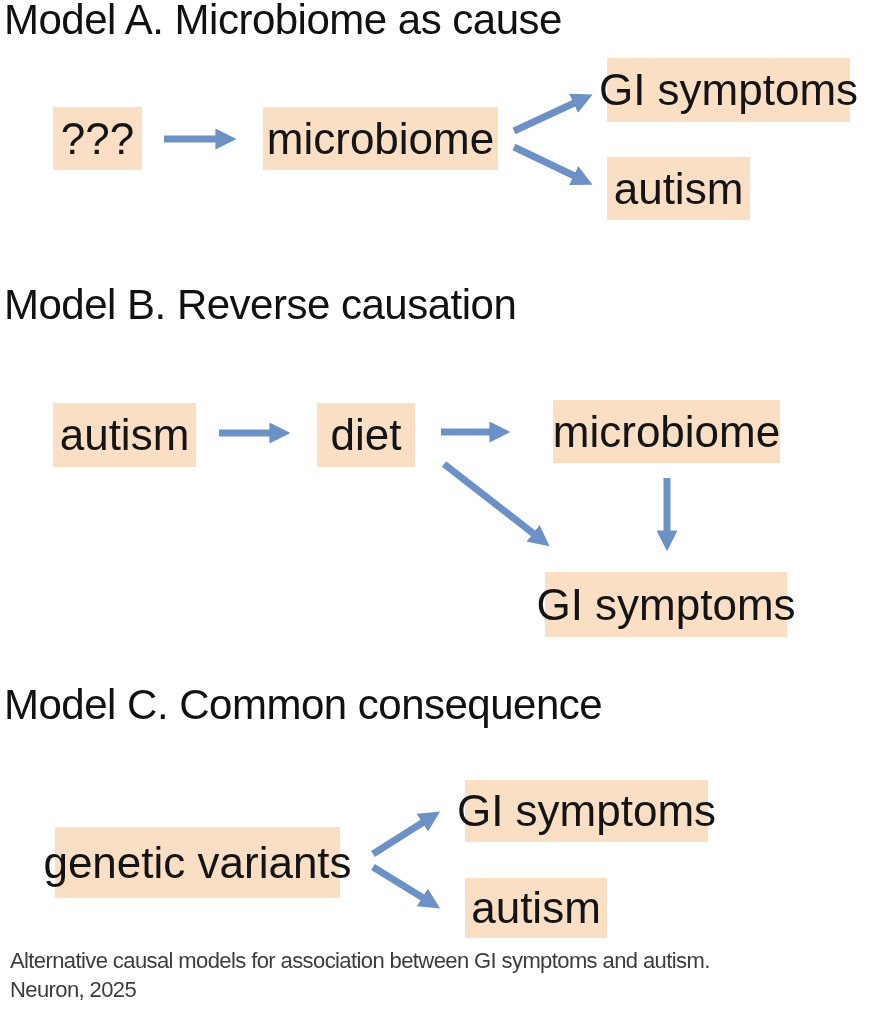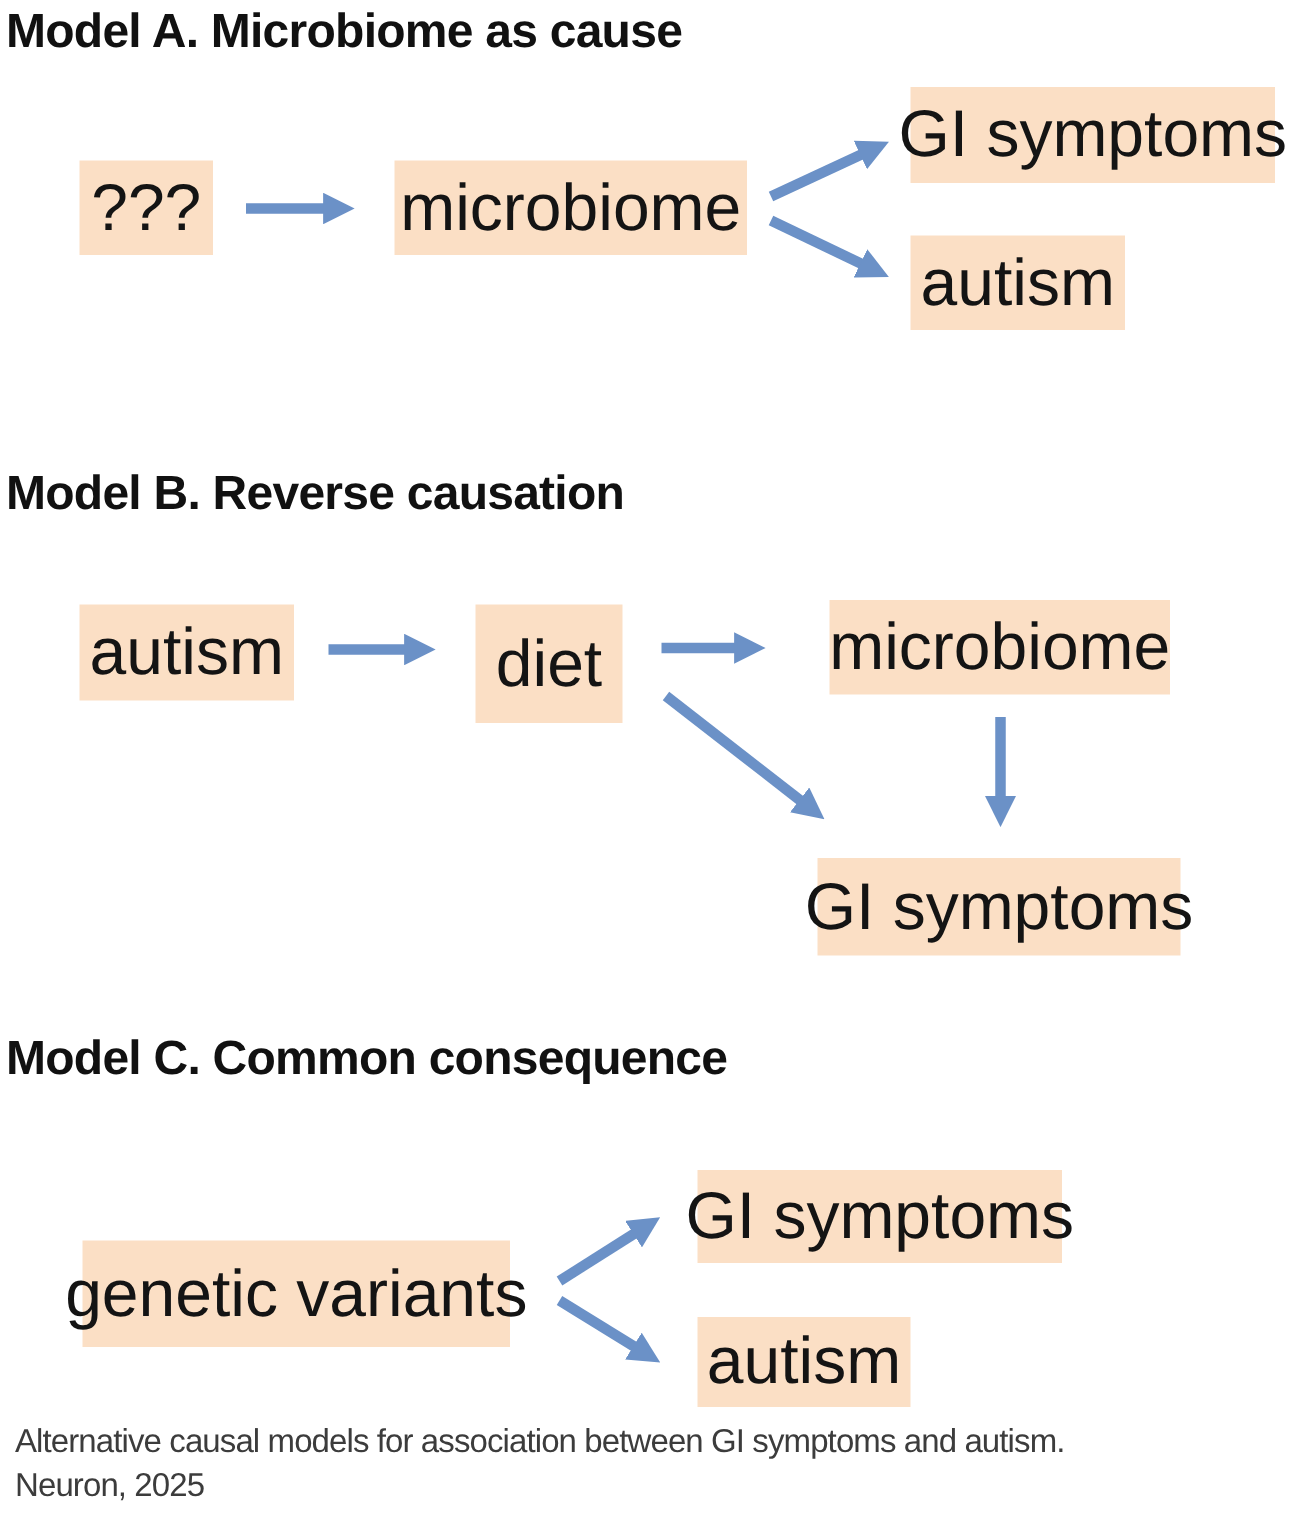--- a/index.html
+++ b/index.html
@@ -15,22 +15,22 @@
   body { font-family: "Liberation Sans", sans-serif; }
   .canvas {
     position: relative;
     width: 870px;
     height: 1022px;
     background: var(--canvas-bg);
     overflow: hidden;
   }
   .model-title {
     position: absolute;
-    font-weight: bold;
-    font-size: 32px;
+    font-weight: normal;
+    font-size: 42px;
     line-height: 38px;
     color: var(--title-text);
     letter-spacing: -0.5px;
     white-space: nowrap;
   }
   .node {
     position: absolute;
     background: var(--box-fill);
     color: var(--box-text);
     display: flex;
@@ -83,23 +83,23 @@
     <line x1="373" y1="854" x2="433" y2="816" marker-end="url(#ah)"></line>
     <line x1="373" y1="867" x2="433" y2="904" marker-end="url(#ah)"></line>
   </svg>
 
   <div class="model-title" style="left:4px; top:1px;">Model A. Microbiome as cause</div>
   <div class="node" style="left:53px; top:107px; width:89px; height:63px;">???</div>
   <div class="node" style="left:263px; top:107px; width:235px; height:63px;">microbiome</div>
   <div class="node" style="left:607px; top:58px; width:243px; height:64px;">GI symptoms</div>
   <div class="node" style="left:607px; top:157px; width:143px; height:63px;">autism</div>
 
-  <div class="model-title" style="left:4px; top:309px;text-align:right;">Model B. Reverse causation</div>
+  <div class="model-title" style="left:4px; top:286px;text-align:right;">Model B. Reverse causation</div>
   <div class="node" style="left:53px; top:403px; width:143px; height:64px;">autism</div>
-  <div class="node" style="left:317px; top:403px; width:98px; height:79px;">diet</div>
+  <div class="node" style="left:317px; top:403px; width:98px; height:64px;">diet</div>
   <div class="node" style="left:553px; top:400px; width:227px; height:63px;">microbiome</div>
   <div class="node" style="left:545px; top:572px; width:242px; height:65px;">GI symptoms</div>
 
   <div class="model-title" style="left:4px; top:686px;">Model C. Common consequence</div>
   <div class="node" style="left:55px; top:827px; width:285px; height:71px;">genetic variants</div>
   <div class="node" style="left:465px; top:780px; width:243px; height:62px;">GI symptoms</div>
   <div class="node" style="left:465px; top:878px; width:142px; height:60px;">autism</div>
 
   <div class="caption">
     <div>Alternative causal models for association between GI symptoms and autism.</div>

